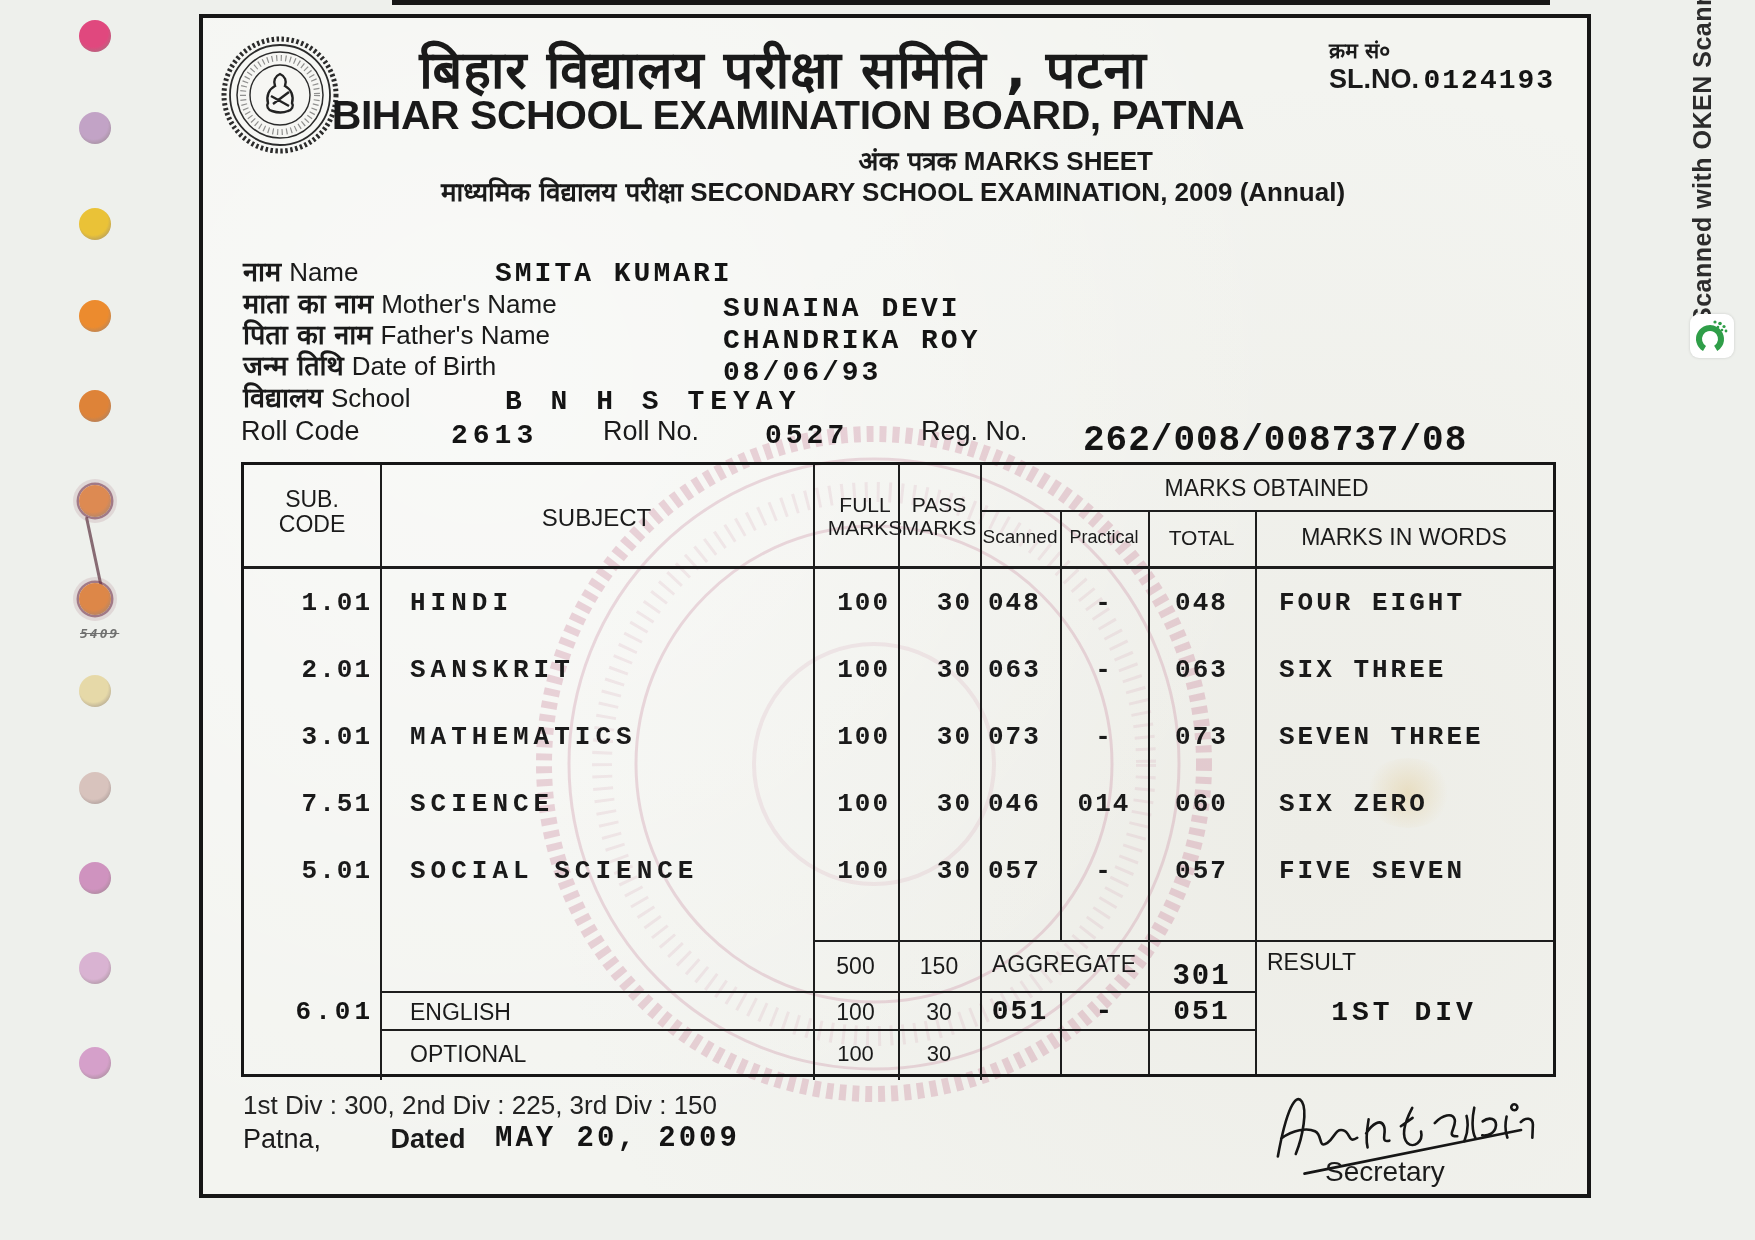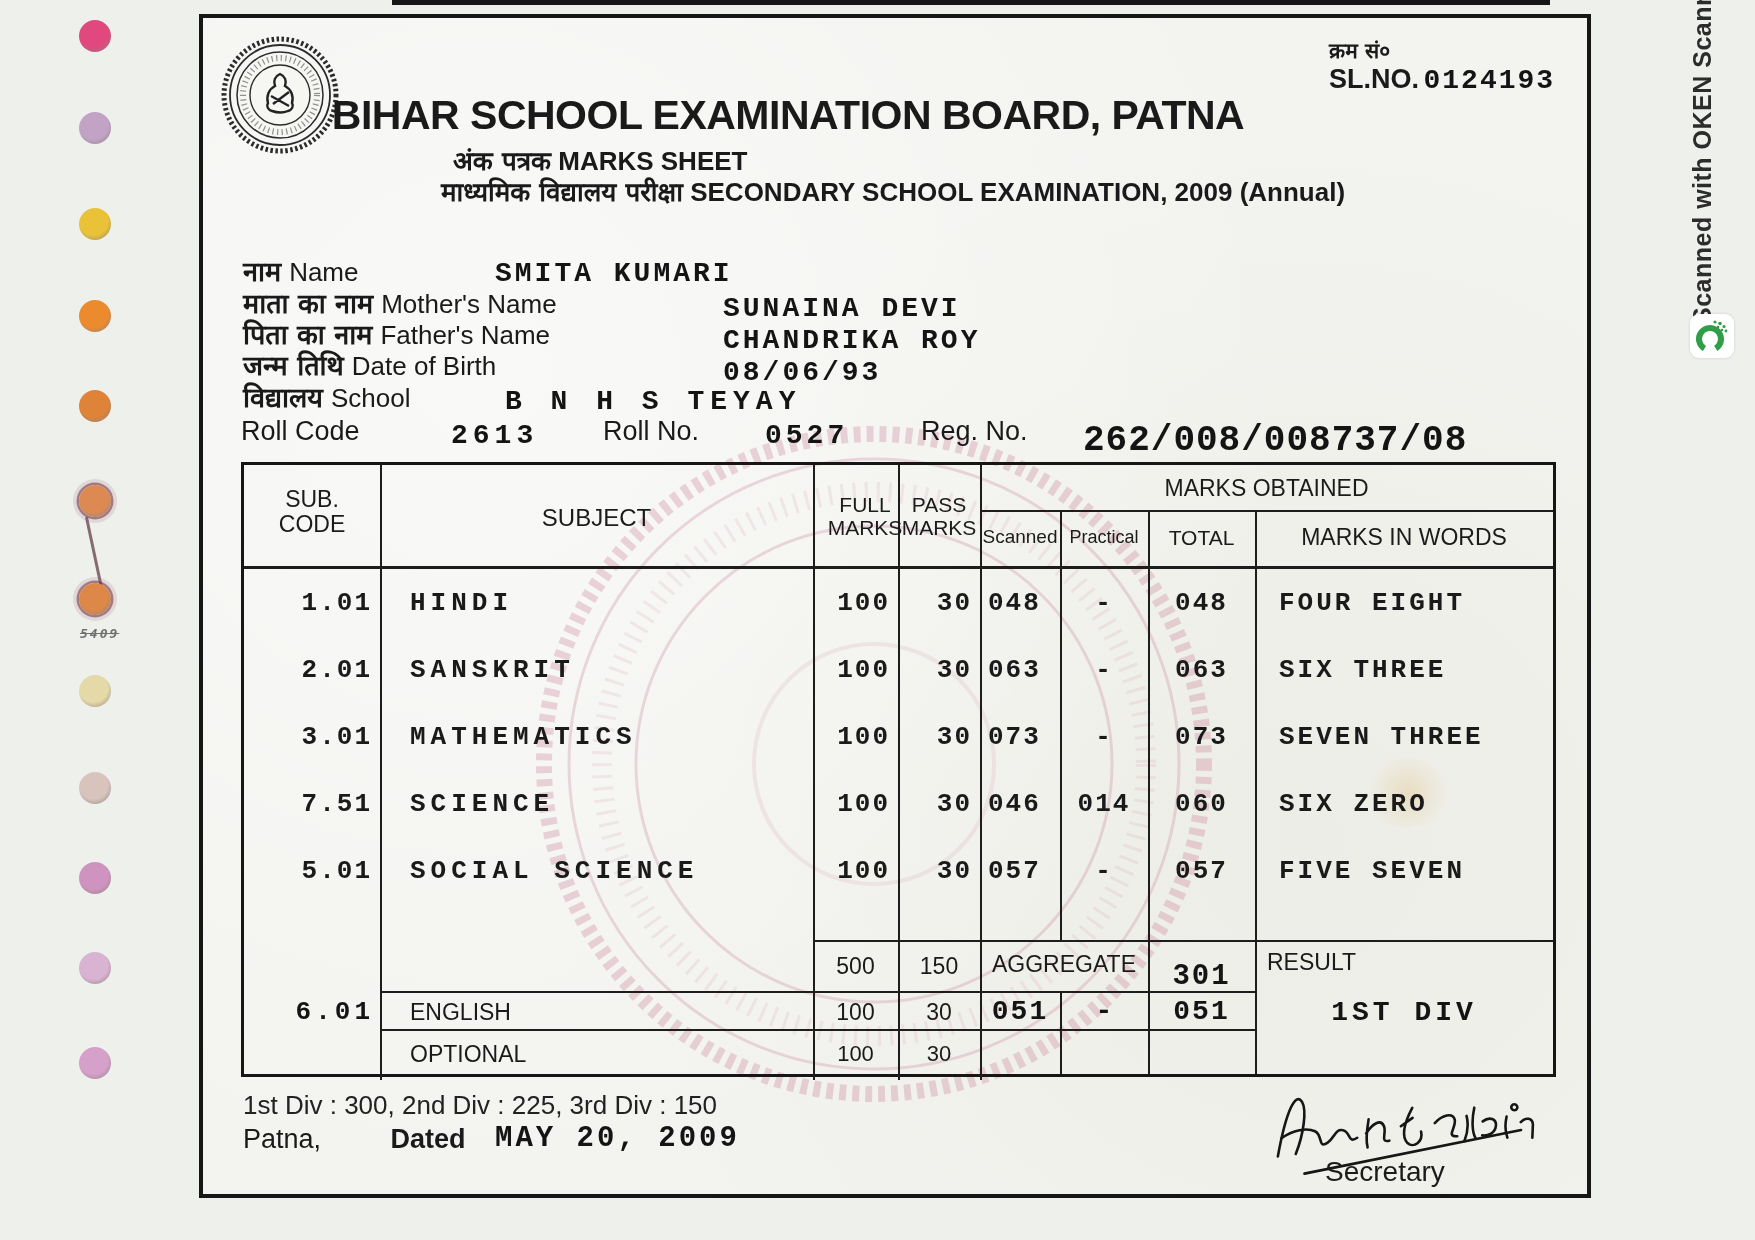--- a/index.html
+++ b/index.html
@@ -41,21 +41,21 @@
 
   
   #watermark { left:321px; top:396px; width:700px; height:700px; opacity:.30; pointer-events:none; }
 
   
   .hi { font-family:"DejaVu Sans","Liberation Sans",sans-serif; }
   #title-hi   { left:150px; top:14px; width:860px; text-align:center;
                 font-size:52px; font-weight:700; letter-spacing:1px; }
   #title-en   { left:110px; top:74px; width:950px; text-align:center;
                 font-size:41px; font-weight:700; letter-spacing:-.5px; }
-  #marks-line { left:250px; top:124px; width:700px; text-align:left;
+  #marks-line { left:250px; top:124px; width:700px; text-align:right;
                 font-size:26px; font-weight:700; }
   #exam-line  { left:40px; top:155px; width:1300px; text-align:center;
                 font-size:26px; font-weight:700; }
   #serial { left:1126px; top:18px; }
   #serial .lbl-hi { font-size:21px; font-weight:700; display:block; }
   #serial .lbl-en { font-size:27px; font-weight:700; }
   .typed { font-family:"Liberation Mono","DejaVu Sans Mono",monospace; font-weight:700; color:#141414; }
   #serial .typed { font-size:28px; letter-spacing:2px; }
 
   
@@ -119,20 +119,21 @@
 
   <svg class="abs" style="left:16px; top:16px;" width="122" height="122" viewBox="0 0 122 122">
     <circle cx="61" cy="61" r="56" fill="none" stroke="#2b2b2b" stroke-width="5" stroke-dasharray="2.5 2.5"></circle>
     <circle cx="61" cy="61" r="50" fill="none" stroke="#2b2b2b" stroke-width="1.8"></circle>
     <circle cx="61" cy="61" r="43" fill="#f6f6f3" stroke="#2b2b2b" stroke-width="1.5"></circle>
     <circle cx="61" cy="61" r="37" fill="none" stroke="#3a3a3a" stroke-width="6" stroke-dasharray="1.2 3.4" opacity=".55"></circle>
     <circle cx="61" cy="61" r="30" fill="none" stroke="#2b2b2b" stroke-width="1.4"></circle>
     <path d="M61,40 c-5,2 -7,7 -5,12 c-6,3 -9,10 -7,17 c-2,3 0,7 4,8 c6,2 11,2 16,0 c4,-1 6,-5 4,-8 c2,-7 -1,-14 -7,-17 c2,-5 0,-10 -5,-12 z M52,62 l18,10 M70,58 l-16,12" fill="none" stroke="#222" stroke-width="2.4"></path>
   </svg>
 
+  <div class="abs hi" id="title-hi">बिहार विद्यालय परीक्षा समिति , पटना</div>
   <div class="abs" id="serial">
     <span class="lbl-hi hi">क्रम सं०</span>
     <span class="lbl-en">SL.NO.</span>
     <span class="typed">0124193</span>
   </div>
   <div class="abs" id="title-en">BIHAR SCHOOL EXAMINATION BOARD, PATNA</div>
   <div class="abs" id="marks-line">
     <span class="hi">अंक पत्रक</span>
     <span>MARKS SHEET</span>
   </div>

